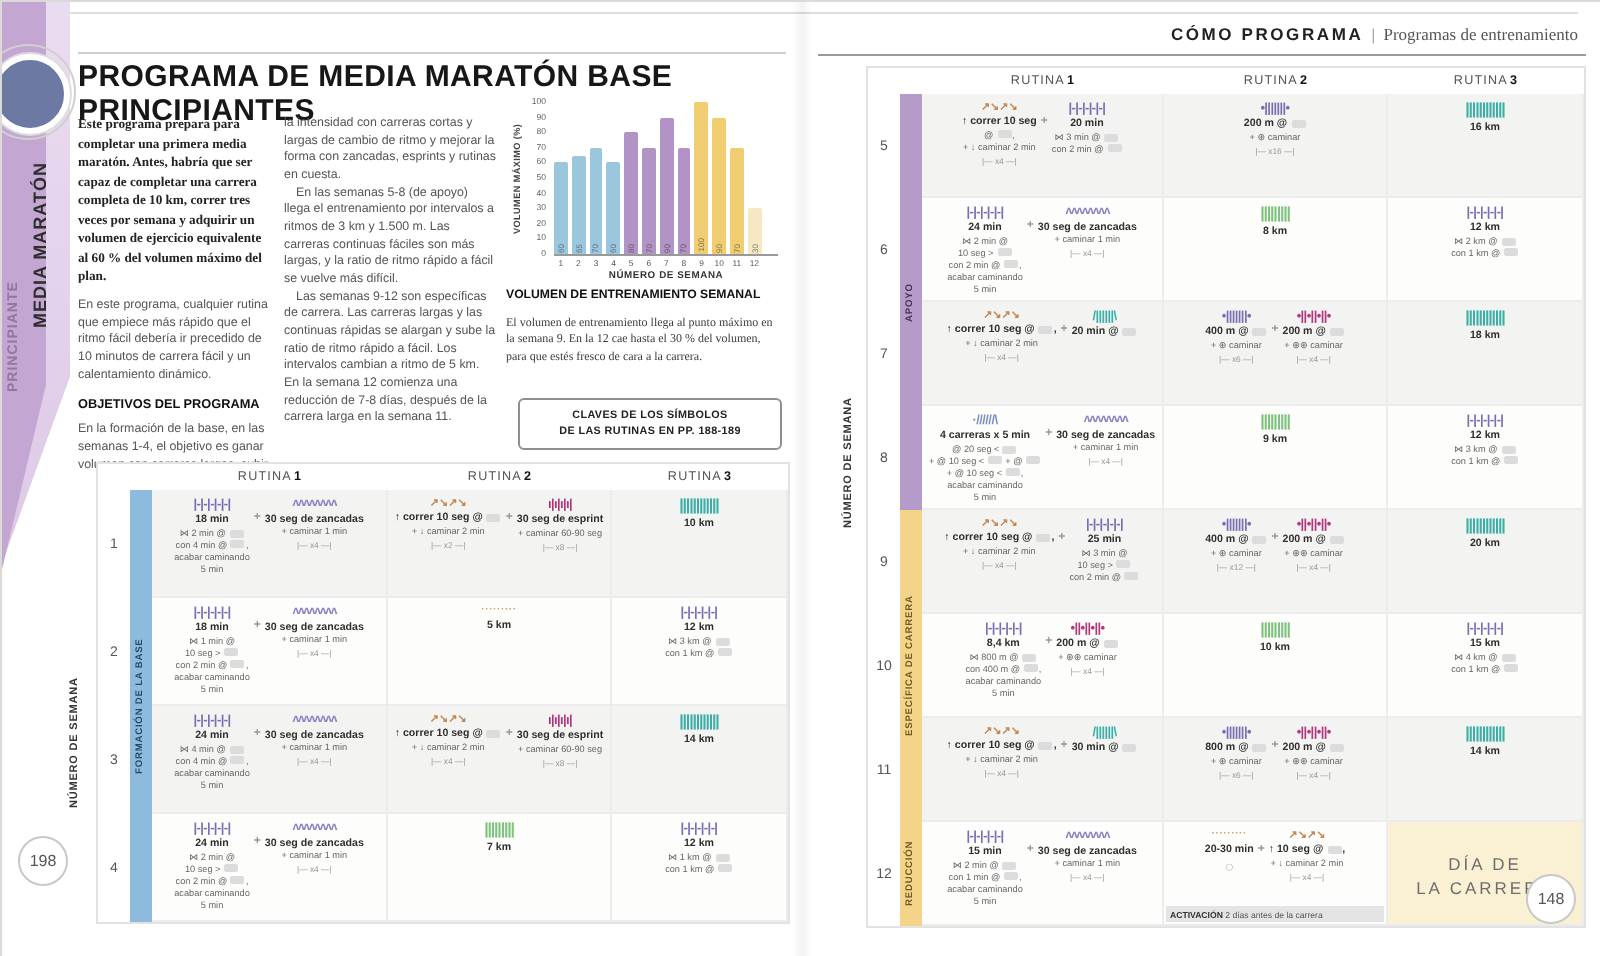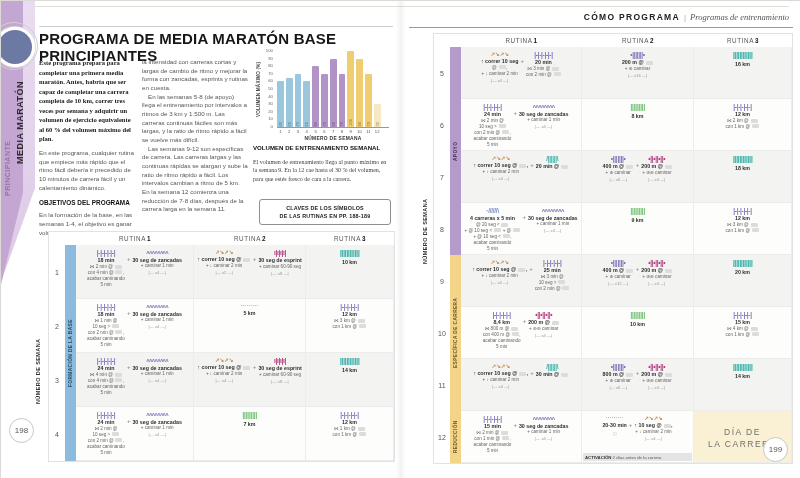--- a/index.html
+++ b/index.html
@@ -39,21 +39,21 @@
   .xtick{width:6.8px;text-align:center;font-size:4.2px;color:#555;}
   .chart-xlabel{position:absolute;left:24px;top:89px;width:112px;text-align:center;font-size:4.9px;font-weight:bold;color:#333;letter-spacing:.3px;}
   .col3note-h{position:absolute;left:252px;top:143px;width:140px;font-size:6.1px;font-weight:bold;color:#111;line-height:1.25;}
   .col3note-t{position:absolute;left:252px;top:157px;width:138px;font-family:"Liberation Serif",serif;font-size:6px;line-height:1.4;color:#3d3d3d;}
   .keybox{position:absolute;left:258px;top:198px;width:126px;border:1px solid #8f8f8f;border-radius:3px;padding:4px 2px;text-align:center;font-weight:bold;font-size:5.4px;color:#222;letter-spacing:.2px;line-height:1.5;}
 
   
   .runhead{position:absolute;right:12px;top:11px;display:flex;align-items:baseline;gap:4px;}
   .rh-main{font-size:8.5px;font-weight:bold;letter-spacing:1.3px;color:#222;}
   .rh-sep{font-size:8px;color:#aaa;}
-  .rh-sub{font-family:"Liberation Serif",serif;font-style:italic;font-size:8.5px;color:#555;}
+  .rh-sub{font-family:"Liberation Serif",serif;font-size:8.5px;color:#555;}
   .rule-right{position:absolute;left:408px;top:26px;width:384px;height:1px;background:#9a9a9a;}
 
   
   .ttable{position:absolute;display:grid;background:#fff;border:1px solid #e2e2e2;}
   .th{display:flex;align-items:center;justify-content:center;font-size:6.3px;letter-spacing:.6px;color:#555;}
   .thnum{font-weight:bold;color:#111;margin-left:1px;}
   .cell{border-right:1px solid #ececec;border-bottom:1px solid #ececec;}
   .cell.data{position:relative;padding:4px 1px 1px 1px;overflow:hidden;background:#fdfdfc;}
   .cell.data.shade{background:#f3f3f1;}
   .cell.num{display:flex;align-items:center;justify-content:center;font-size:7px;color:#555;border:0;background:transparent;}
@@ -727,14 +727,14 @@
       </div>
       <div class="cell data racecell">
         <div class="raceline">DÍA DE</div>
         <div class="raceline">LA CARRERA</div>
       </div>
       <div class="phaselabel vlabel" style="color: rgb(67, 49, 92); left: 16px; width: 11px; top: 13px; height: 208px;">APOYO</div>
       <div class="phaselabel vlabel" style="color: rgb(111, 90, 35); left: 16px; width: 11px; top: 221px; height: 156px;">ESPECÍFICA DE CARRERA</div>
       <div class="phaselabel vlabel" style="color: rgb(111, 90, 35); left: 16px; width: 11px; top: 377px; height: 52px;">REDUCCIÓN</div>
     </div>
   <div id="vaxis-right" class="vaxis vlabel">NÚMERO DE SEMANA</div>
-  <div id="pageno-right" class="pageno">199</div>
+  <div id="pageno-right" class="pageno">148</div>
 </div>
 
 </body></html>

